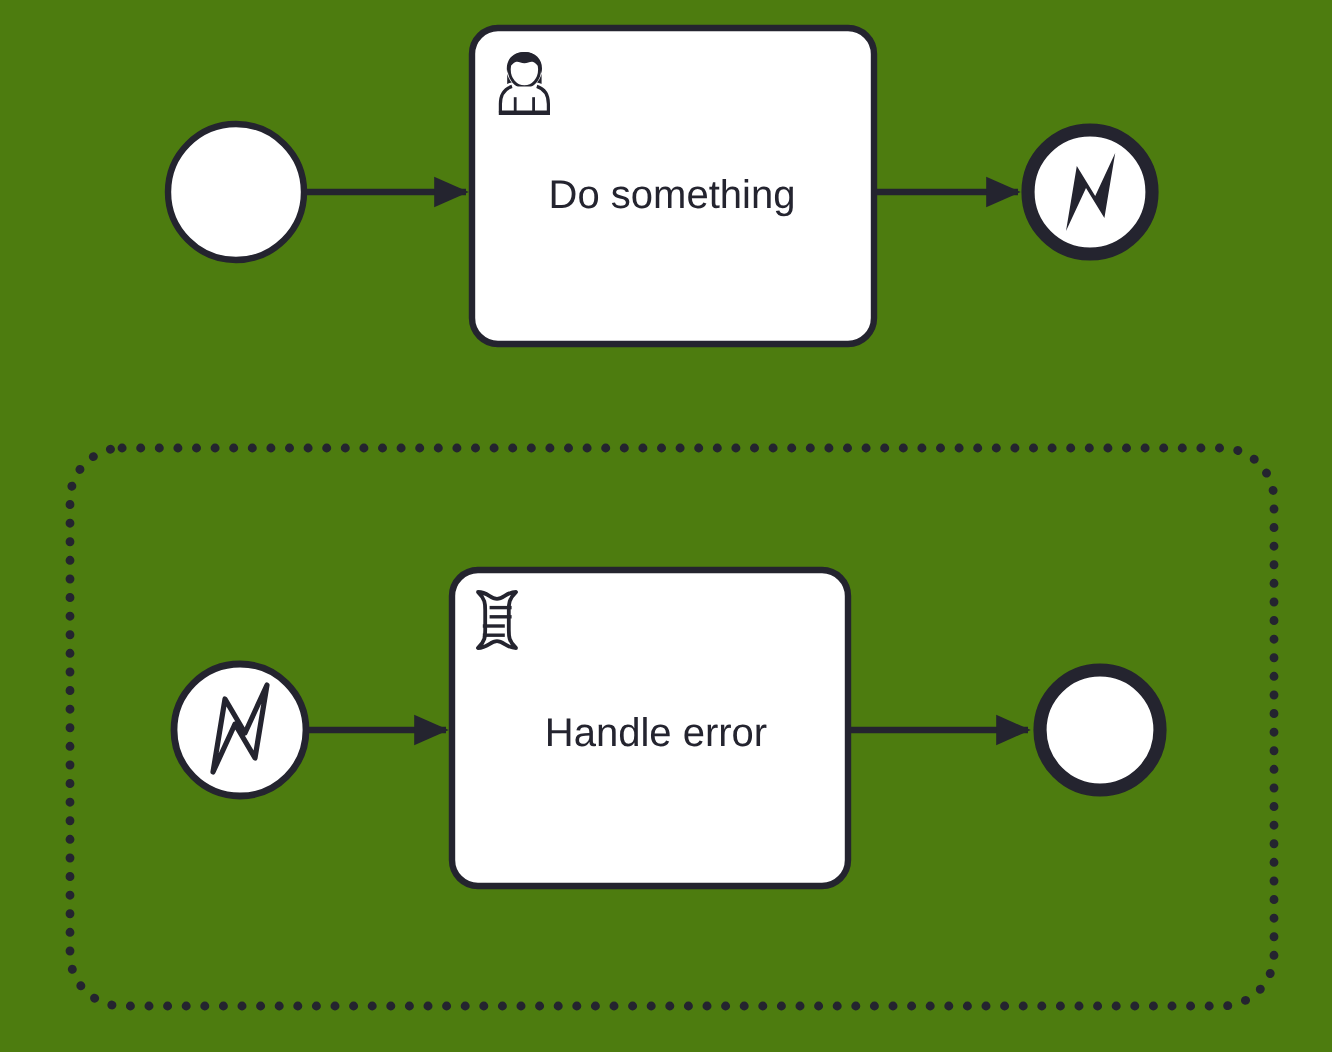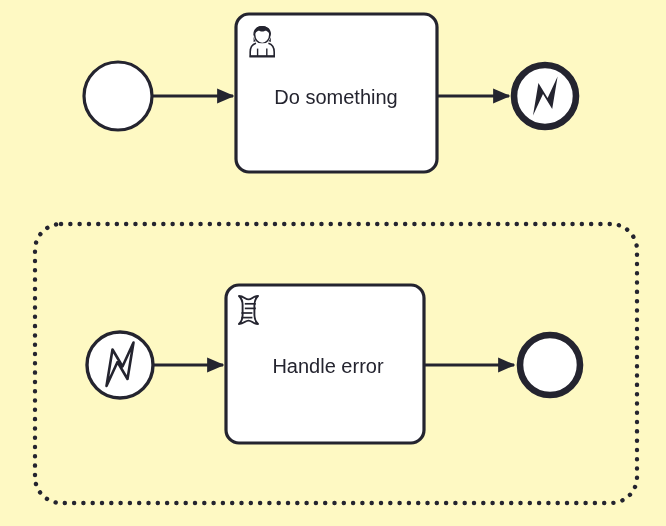--- a/index.html
+++ b/index.html
@@ -10,21 +10,21 @@
   body {
     width: 666px;
     height: 526px;
     font-family: "Liberation Sans", sans-serif;
     overflow: hidden;
   }
   #canvas {
     position: relative;
     width: 666px;
     height: 526px;
-    background: #fef9c3;
+    background: #4d7c0f;
   }
   #diagram-svg {
     position: absolute;
     top: 0;
     left: 0;
     width: 666px;
     height: 526px;
   }
   .task-label {
     font-family: "Liberation Sans", sans-serif;

